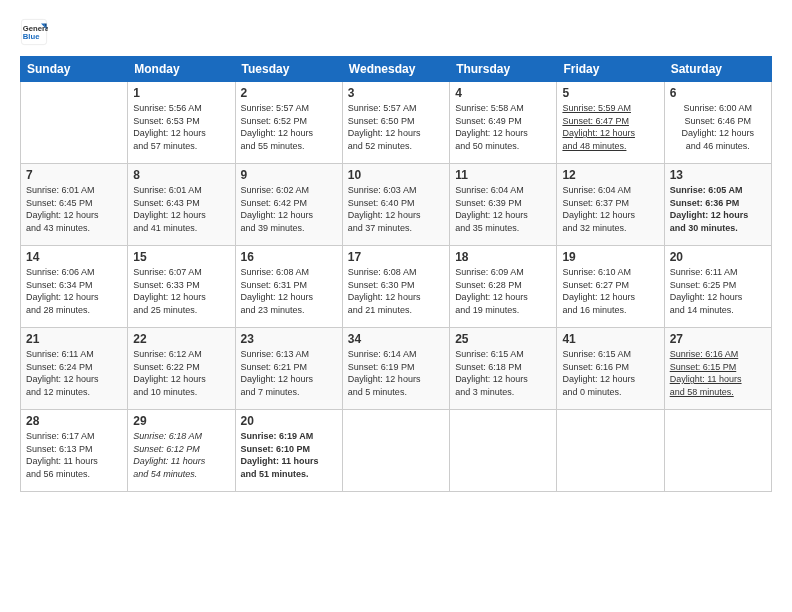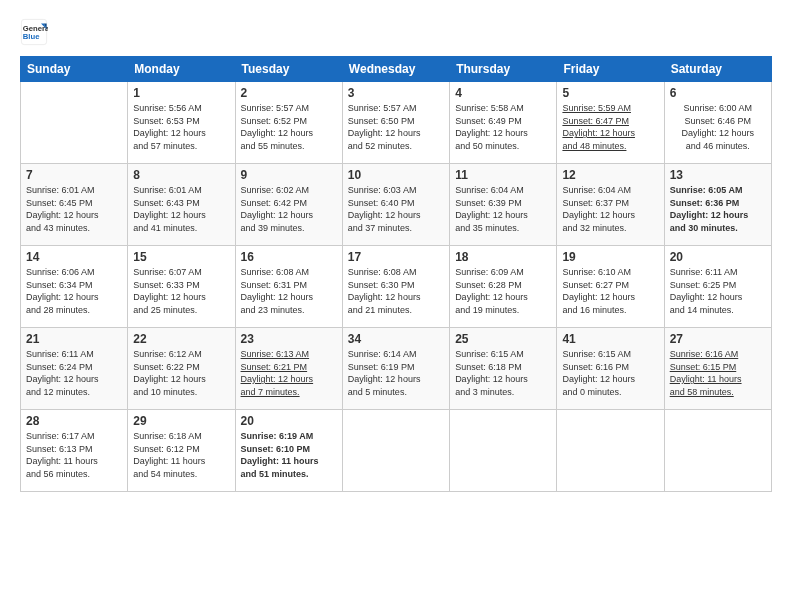--- a/index.html
+++ b/index.html
@@ -276,21 +276,21 @@
           </td>
           <td>
             <span class="day-number">22</span>
             <div class="day-info" style="white-space: pre-line;">Sunrise: 6:12 AM
 Sunset: 6:22 PM
 Daylight: 12 hours
 and 10 minutes.</div>
           </td>
           <td>
             <span class="day-number">23</span>
-            <div class="day-info" style="white-space: pre-line; text-decoration: underline;">Sunrise: 6:13 AM
+            <div class="day-info" style="white-space: pre-line;">Sunrise: 6:13 AM
 Sunset: 6:21 PM
 Daylight: 12 hours
 and 7 minutes.</div>
           </td>
           <td>
             <span class="day-number">34</span>
             <div class="day-info" style="white-space: pre-line;">Sunrise: 6:14 AM
 Sunset: 6:19 PM
 Daylight: 12 hours
 and 5 minutes.</div>
@@ -320,21 +320,21 @@
         <tr>
           <td>
             <span class="day-number">28</span>
             <div class="day-info" style="white-space: pre-line;">Sunrise: 6:17 AM
 Sunset: 6:13 PM
 Daylight: 11 hours
 and 56 minutes.</div>
           </td>
           <td>
             <span class="day-number">29</span>
-            <div class="day-info" style="white-space: pre-line;">Sunrise: 6:18 AM
+            <div class="day-info" style="white-space: pre-line; font-style: italic;">Sunrise: 6:18 AM
 Sunset: 6:12 PM
 Daylight: 11 hours
 and 54 minutes.</div>
           </td>
           <td>
             <span class="day-number">20</span>
             <div class="day-info" style="white-space: pre-line; font-weight: bold;">Sunrise: 6:19 AM
 Sunset: 6:10 PM
 Daylight: 11 hours
 and 51 minutes.</div>

